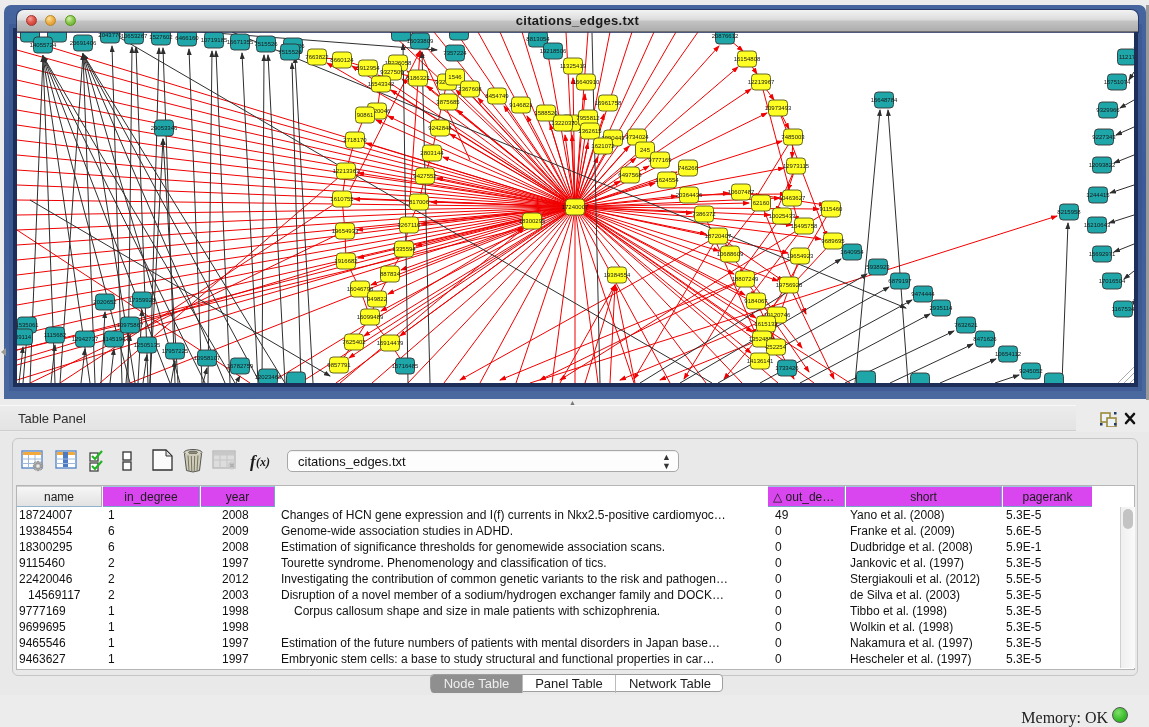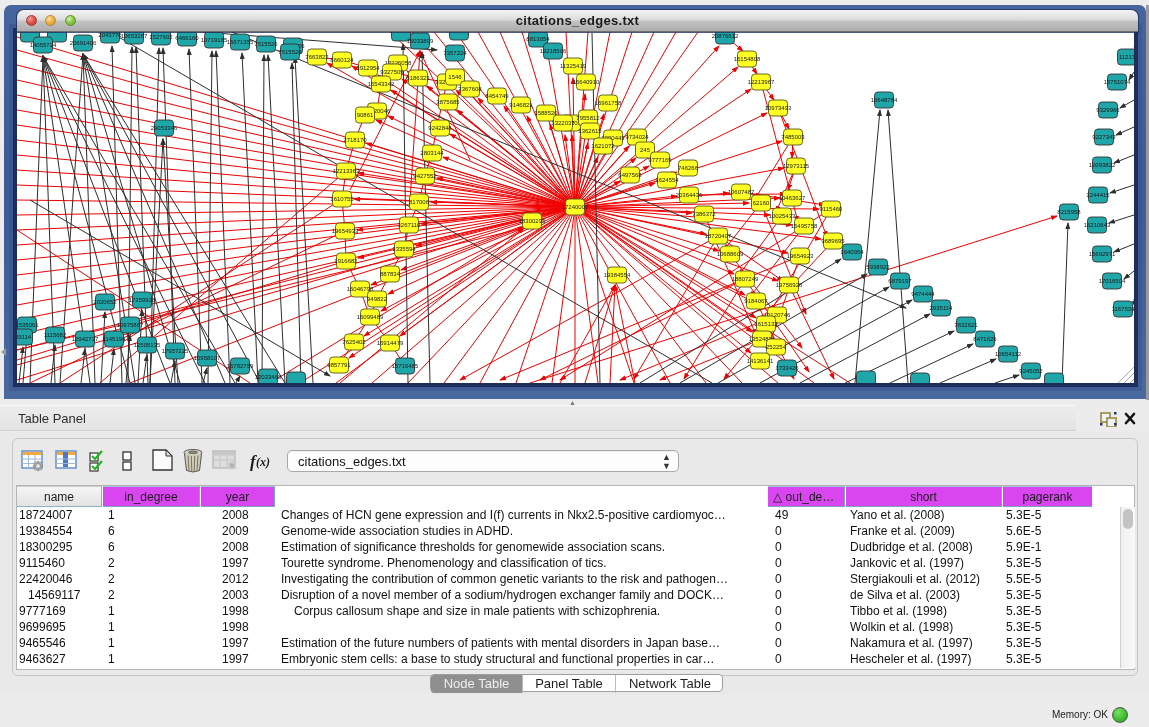--- a/index.html
+++ b/index.html
@@ -46,21 +46,21 @@
   background:linear-gradient(90deg,#efefef,#fafafa); border-left:1px solid #d0d0d0; }
 #thumb { position:absolute; left:2px; top:2px; width:10px; height:20px; background:#c3c3c3; border-radius:5px; }
 
 #tabs { position:absolute; left:430px; top:674px; width:293px; height:18px;
   border:1px solid #9e9e9e; border-radius:4px; background:#fff; font-size:13px; }
 #tabs div { position:absolute; top:0; height:18px; line-height:17px; text-align:center; color:#1d1d1d; }
 #tabSel { left:0; width:91px; background:#8f8f8f; color:#efefef !important; border-radius:3px 0 0 3px; }
 #tabE { left:91px; width:93px; border-left:1px solid #bbb; }
 #tabN { left:184px; width:109px; border-left:1px solid #bbb; }
 
-#mem { position:absolute; right:41px; top:709px; font-size:10px; color:#222; }
+#mem { position:absolute; right:41px; top:709px; font-size:16px; color:#222;font-family:Liberation Serif, serif; }
 #memdot { position:absolute; left:1112px; top:707px; width:16px; height:16px; border-radius:50%;
   background:radial-gradient(circle at 38% 32%, #7fe06a 0%, #3dbe2e 55%, #2a9e1c 100%); border:1px solid #555; }
 .sideArrow { position:absolute; left:1px; top:348px; width:0; height:0; border-top:4px solid transparent;
   border-bottom:4px solid transparent; border-right:5px solid #9a9a9a; }
 #splitArrow { position:absolute; left:569px; top:399px; font-size:7px; color:#777; }
 </style></head>
 <body>
 <div id="app">
   <div id="win">
     <div id="winInner">

